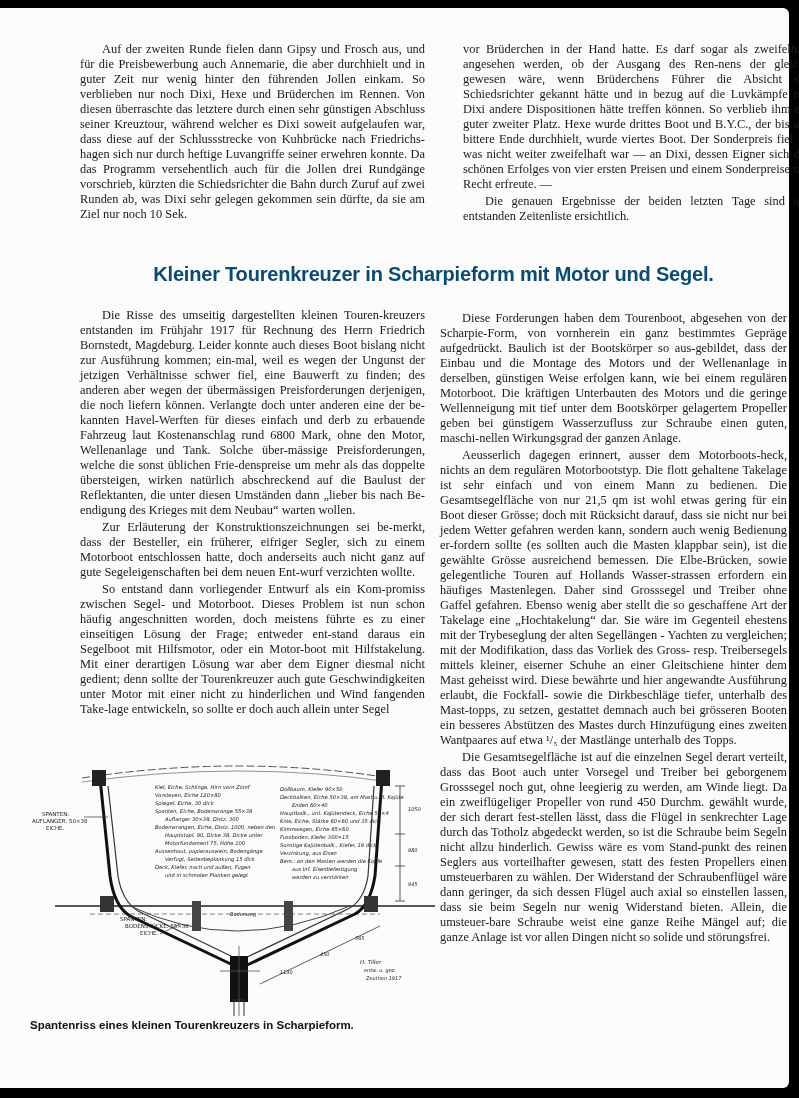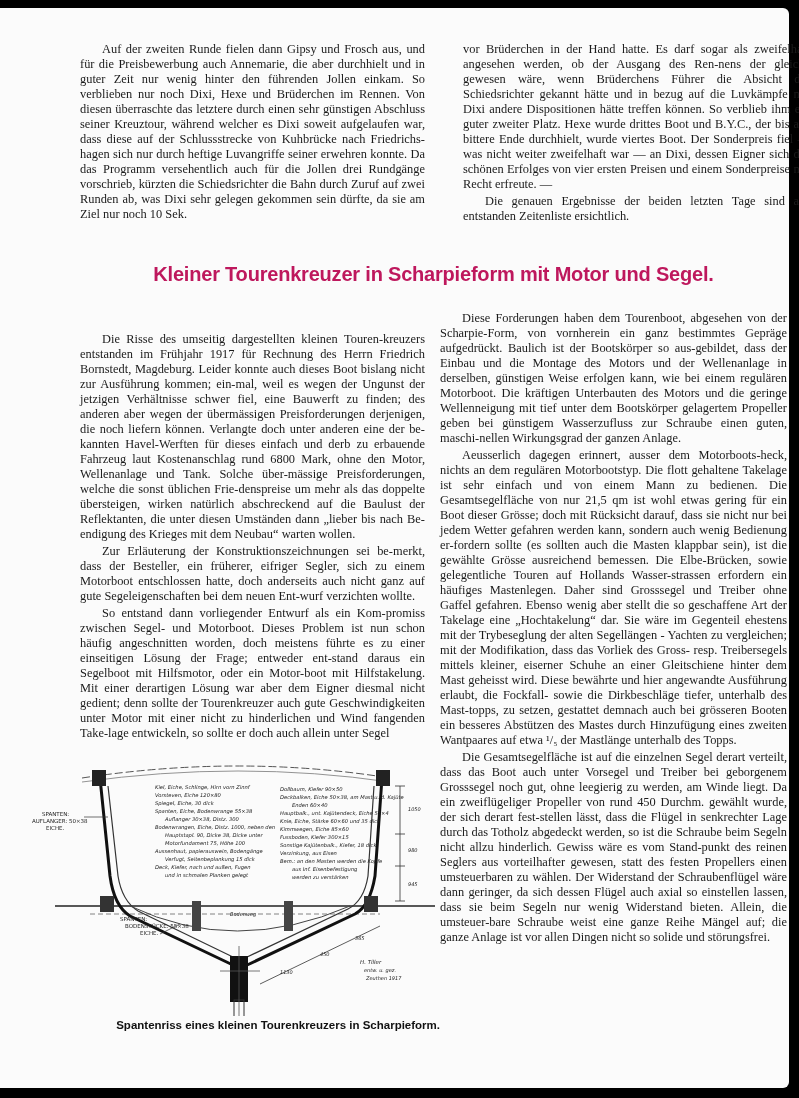--- a/index.html
+++ b/index.html
@@ -21,39 +21,39 @@
     line-height: 15px;
     text-align: justify;
     hyphens: manual;
   }
   .col p { margin: 0; text-indent: 22px; }
   .col p.noindent { text-indent: 0; }
   .col p + p { margin-top: 2px; }
   #top-left { left: 80px; top: 34px; width: 345px; }
   #top-right { left: 440px; top: 34px; width: 347px; margin-left: 23px; }
   #main-right { left: 440px; top: 303px; width: 347px; }
-  #main-left { left: 80px; top: 324px; width: 345px; }
+  #main-left { left: 80px; top: 300px; width: 345px; }
   .article-head {
     position: absolute; left: 80px; top: 255px; width: 707px; text-align: center;
   }
   .article-title {
     font-family: "Liberation Sans", "DejaVu Sans", sans-serif;
-    font-weight: bold; font-size: 20px; letter-spacing: -0.2px; color: #be185d;
+    font-weight: bold; font-size: 20px; letter-spacing: -0.2px; color: #0c4a6e;
     margin: 0;
   }
   .article-author {
     font-size: 11.5px; margin-top: 6px; color: #222;
   }
   .article-author .spaced { letter-spacing: 2.5px; }
   .figure {
     position: absolute; left: 30px; top: 748px; width: 410px; height: 300px;
   }
   .figure svg { position: absolute; left: 0; top: 0; }
   .fig-caption {
-    position: absolute; left: 0; top: 262px; width: 410px; text-align: right;
+    position: absolute; left: 0; top: 262px; width: 410px; text-align: left;
     font-family: "Liberation Sans", "DejaVu Sans", sans-serif; font-weight: bold;
     font-size: 11.5px; line-height: 15px; color: #111;
   }
   .ann { font-family: "DejaVu Sans", sans-serif; font-style: italic; fill: #222; }
   .lbl { font-family: "DejaVu Sans", sans-serif; fill: #222; }
 </style>
 </head>
 <body>
 
 <div class="page">

